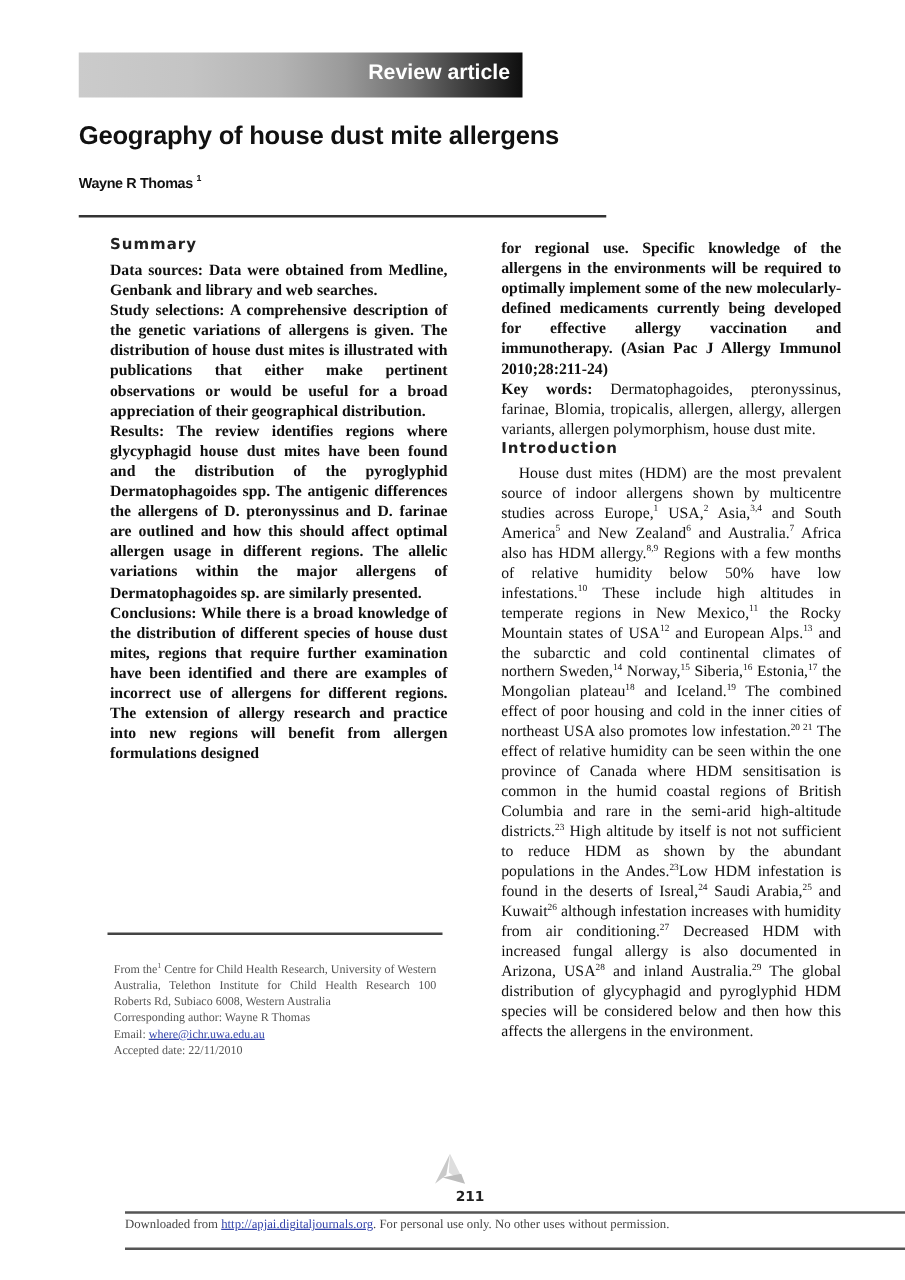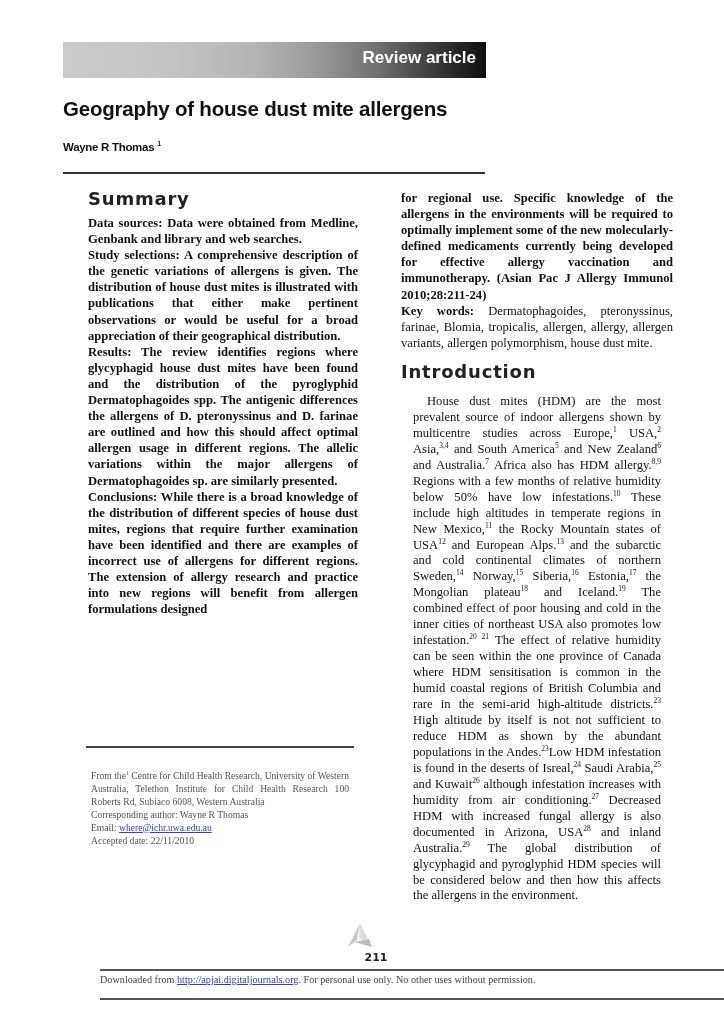--- a/index.html
+++ b/index.html
@@ -2,52 +2,52 @@
 <html><head>
 <meta charset="utf-8">
 <style>
   html, body { margin: 0; padding: 0; background: #ffffff; }
   body { width: 724px; height: 1024px; position: relative; overflow: hidden; color: #111; }
   #banner {
     position: absolute; left: 63px; top: 42px; width: 424px; height: 36px;
     width: 423px;
     background: linear-gradient(to right, #cbcbcb 0%, #c4c4c4 25%, #b4b4b4 45%, #9a9a9a 60%, #6e6e6e 75%, #3a3a3a 88%, #0e0e0e 100%);
   }
-  #banner { width: 423px; }
+  #banner { width: 355px; }
   #banner-label {
     position: absolute; right: 10px; top: 6px;
     font-family: "Liberation Sans", sans-serif; font-weight: bold; font-size: 17px; color: #fff;
   }
   #title {
     position: absolute; left: 63px; top: 97px; margin: 0;
     font-family: "Liberation Sans", sans-serif; font-weight: bold; font-size: 20.5px; color: #111;
     letter-spacing: -0.2px;
   }
   #author {
     position: absolute; left: 63px; top: 140px;
     font-family: "Liberation Sans", sans-serif; font-weight: bold; font-size: 11.5px; color: #111;
     letter-spacing: -0.3px;
   }
   #author sup { font-size: 7px; vertical-align: 5px; margin-left: 3px; }
   #top-rule { position: absolute; left: 63px; top: 172px; width: 422px; height: 2px; background: #333; }
   .col { position: absolute; font-family: "Liberation Serif", serif; }
   #col-left { left: 88px; top: 188px; width: 270px; }
   #col-right { left: 401px; top: 190px; width: 272px; }
   .sec-head {
-    font-family: "DejaVu Sans", sans-serif; font-weight: bold; font-size: 18px; letter-spacing: 0.8px;
+    font-family: "DejaVu Sans", sans-serif; font-weight: bold; font-size: 12px; letter-spacing: 0.8px;
     margin: 0 0 6px 0; color: #222;
   }
   .abs p, .abs-cont {
     margin: 0; font-size: 12.6px; line-height: 16.1px; font-weight: bold; text-align: justify; color: #111;
   }
   .abs p { margin: 0; }
   .abs-cont { margin-bottom: 12px; }
-  .kw { font-size: 12.6px; line-height: 16.1px; text-align: justify; margin: 0 0 10px 0; color: #111; }
+  .kw { font-size: 12.6px; line-height: 16.1px; text-align: justify; margin: 0 0 0 0; color: #111; }
   .kw b { font-weight: bold; }
-  .body-text { font-size: 12.6px; line-height: 15.95px; text-align: justify; margin: 12px; text-indent: 14px; color: #111; }
+  .body-text { font-size: 12.6px; line-height: 15.95px; text-align: justify; margin: 0; text-indent: 14px; color: #111; }
   .body-text sup { font-size: 7.5px; vertical-align: 5px; line-height: 0; }
   #mid-rule { position: absolute; left: 86px; top: 746px; width: 268px; height: 2px; background: #444; }
   #affil {
     position: absolute; left: 91px; top: 767px; width: 258px;
     font-family: "Liberation Serif", serif; font-size: 9.6px; line-height: 12.9px; color: #555;
   }
   #affil p { margin: 0; text-align: justify; }
   #affil a { color: #3344aa; text-decoration: underline; }
   #logo { position: absolute; left: 345px; top: 922px; width: 30px; height: 26px; }
   #page-number {

